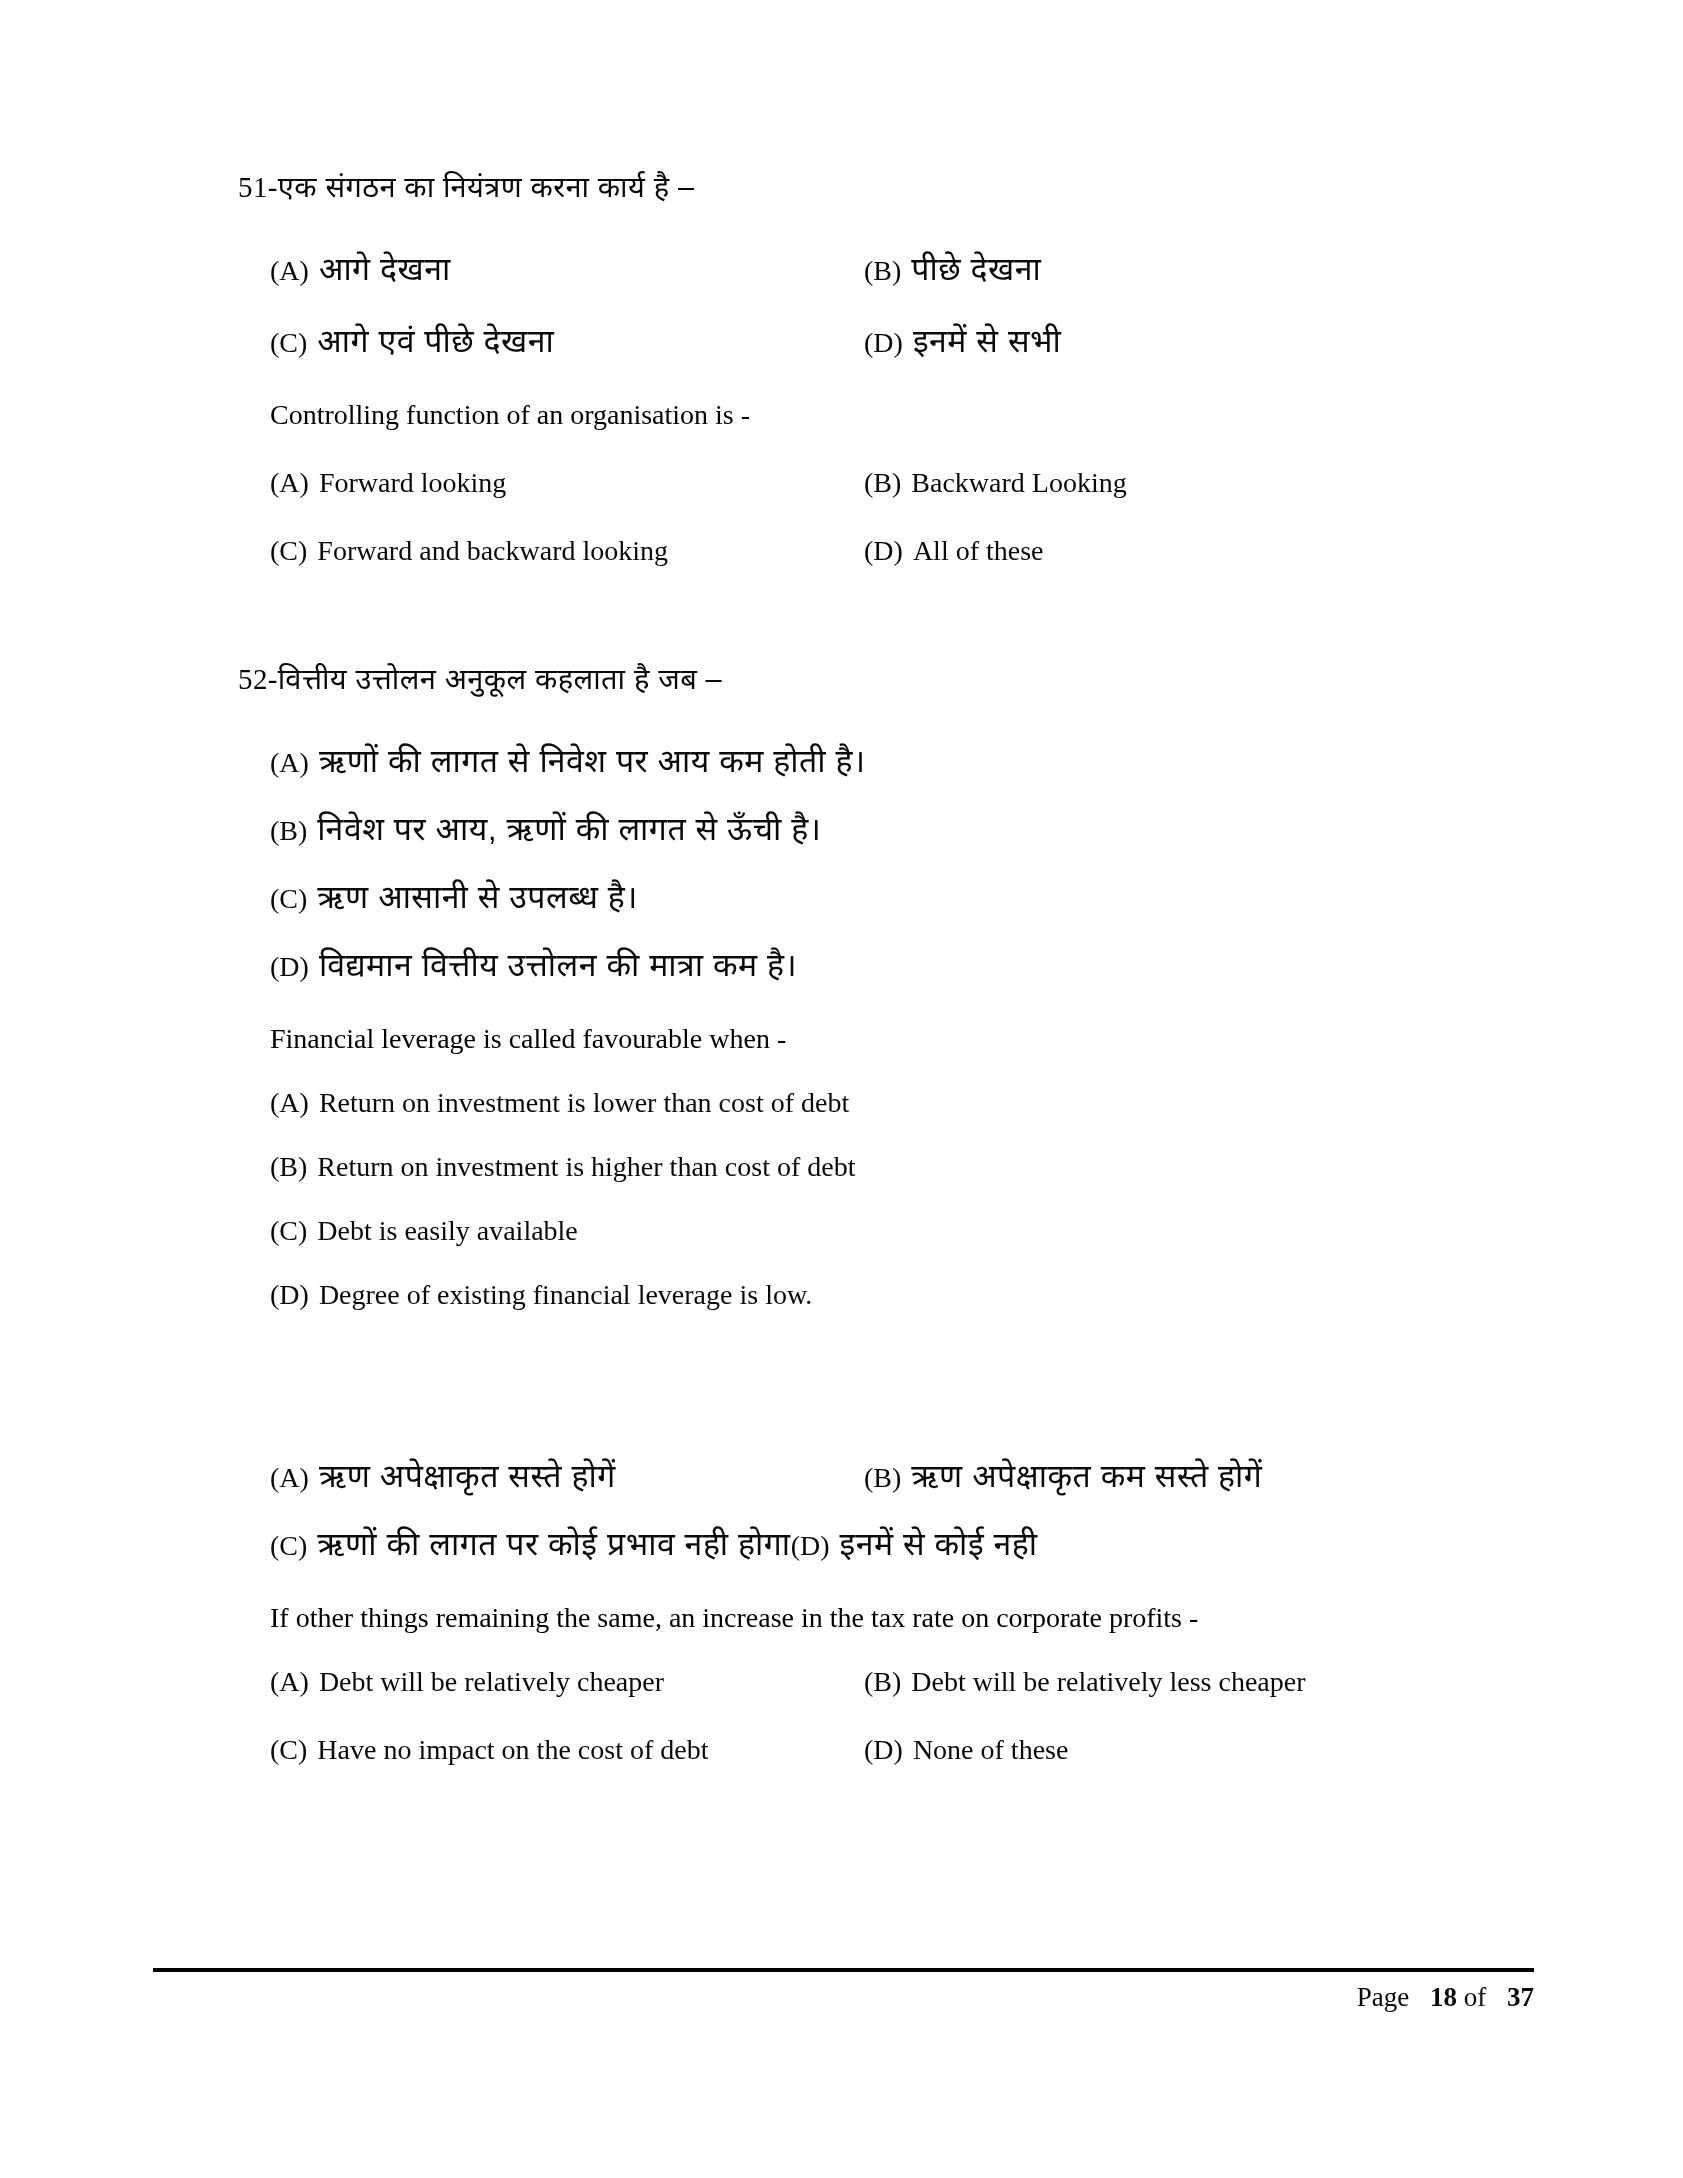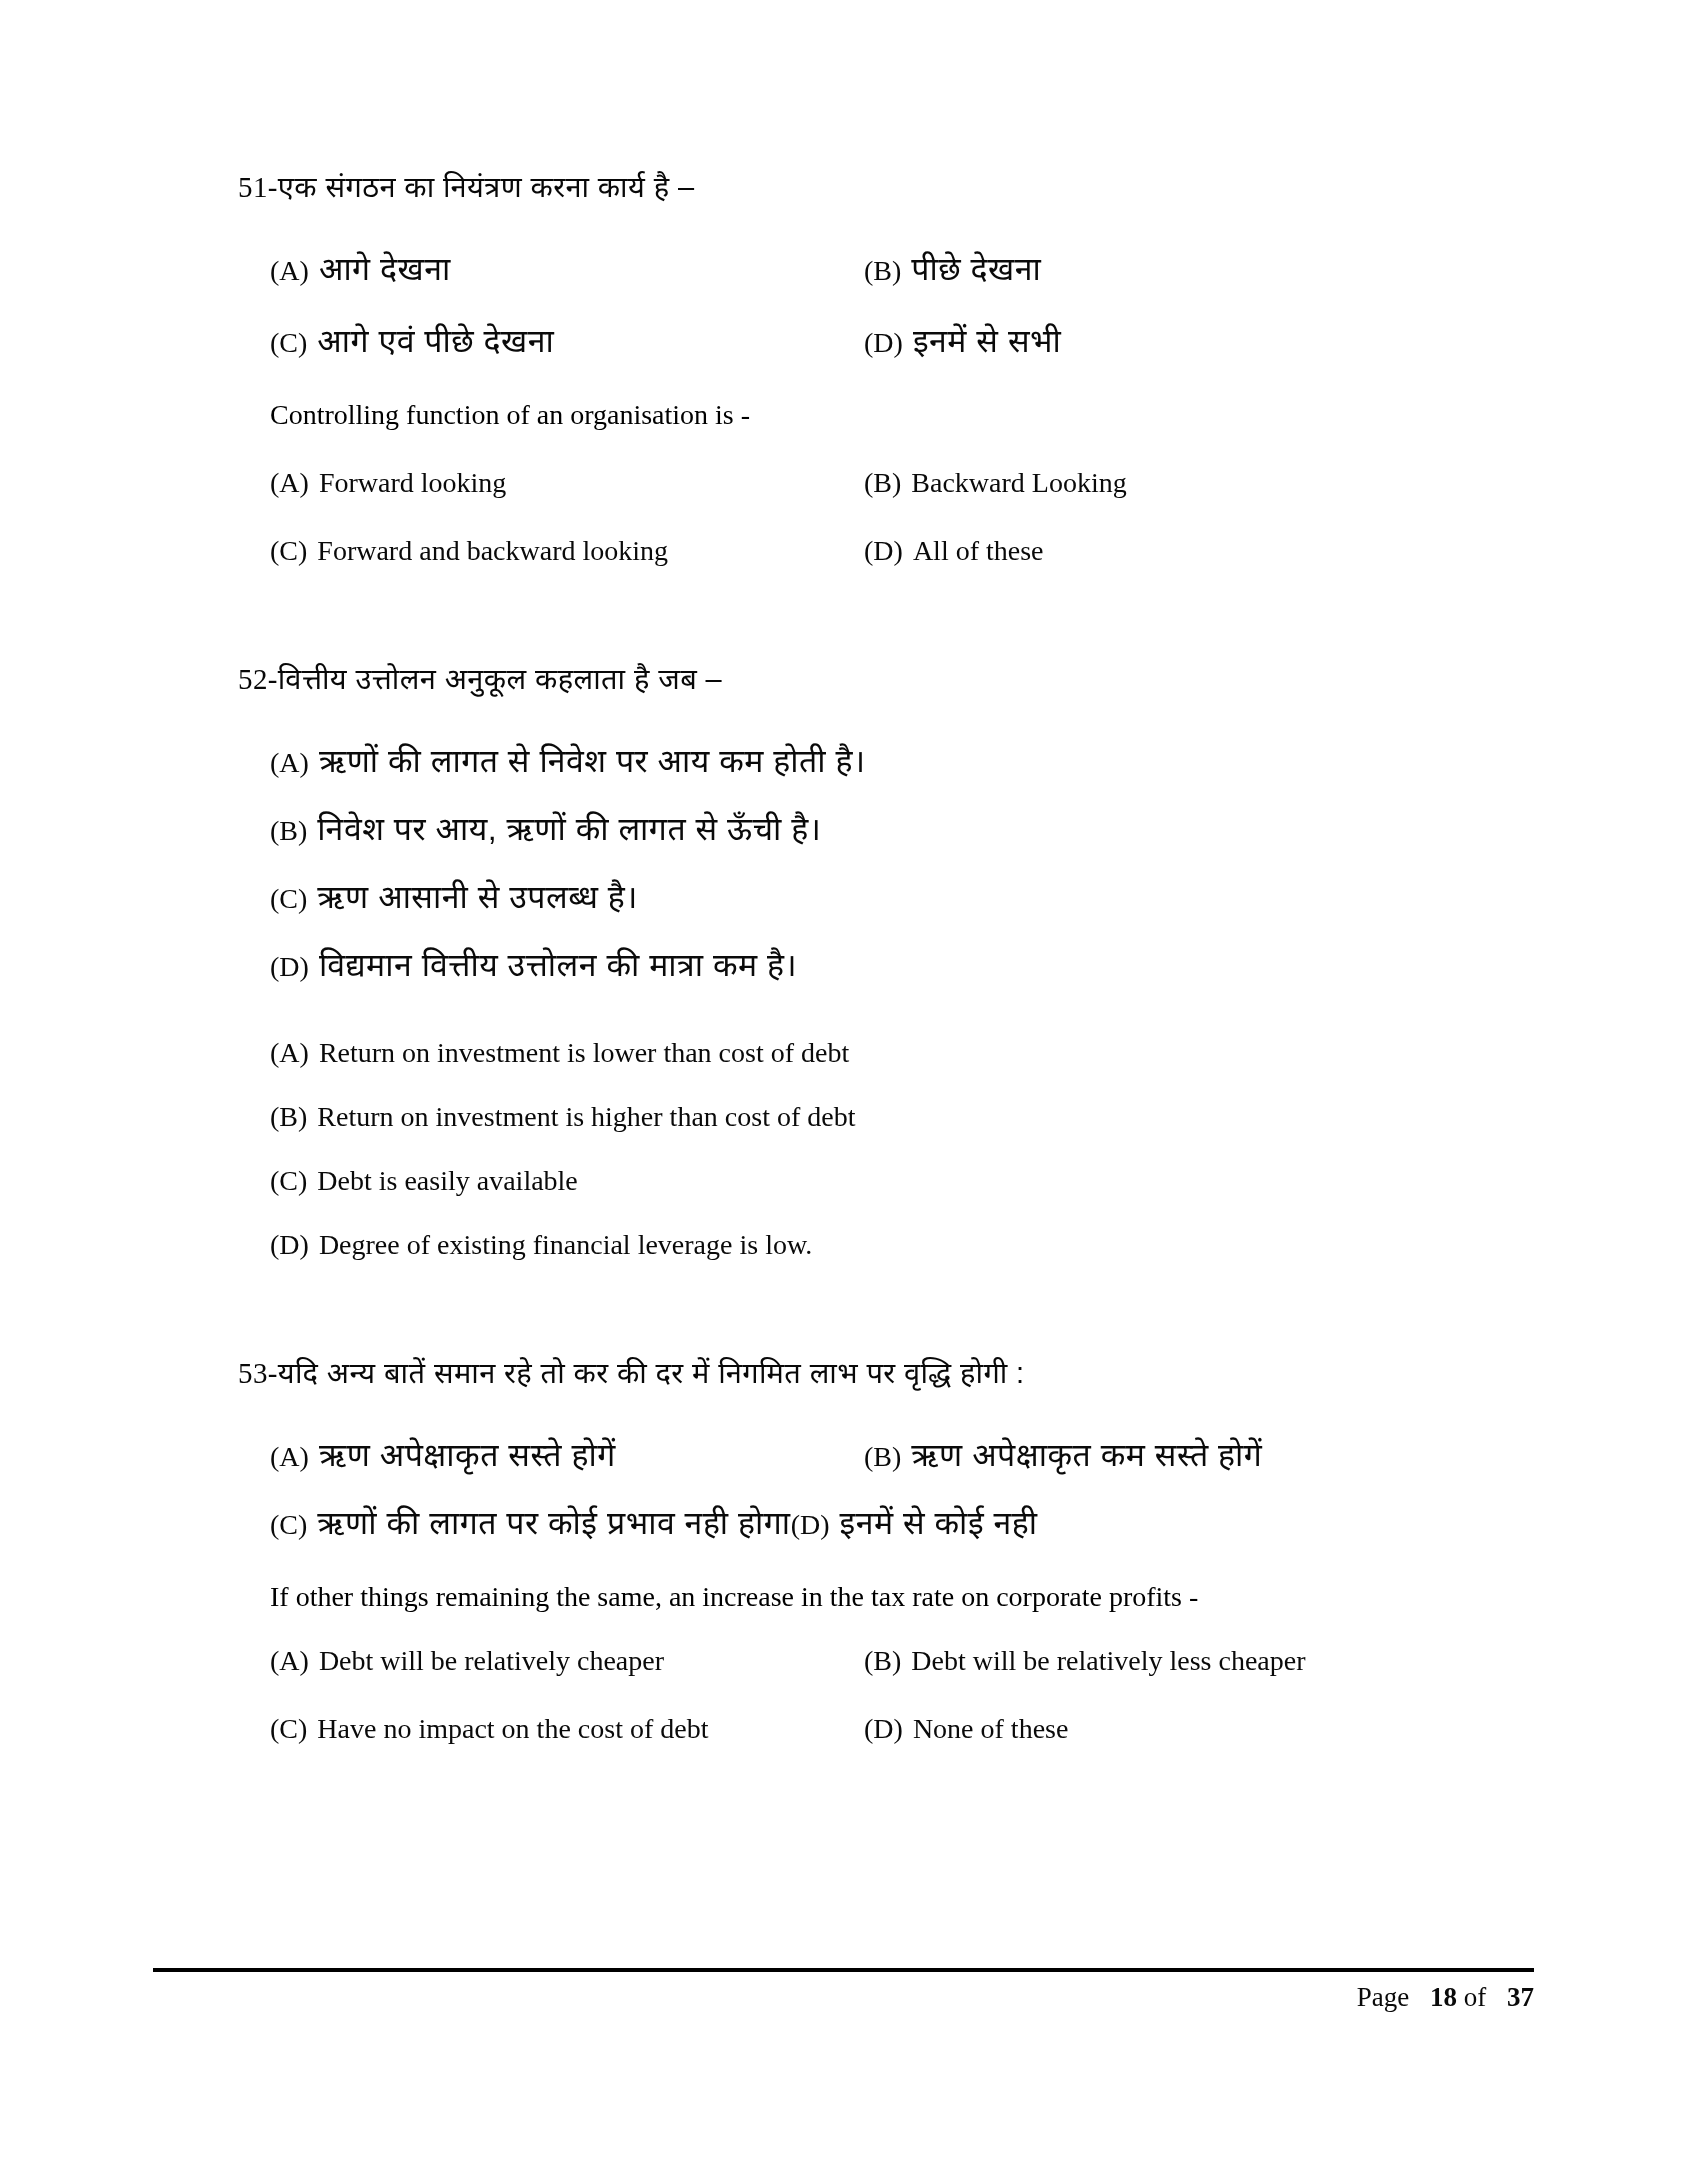--- a/index.html
+++ b/index.html
@@ -246,20 +246,21 @@
 
       <div class="opt-single line-hi">
         <div class="opt hi">
           <span class="lbl">(D)</span>
           <span class="txt">विद्यमान वित्तीय उत्तोलन की मात्रा कम है।</span>
         </div>
       </div>
 
       <div class="gap-26"></div>
 
+      <div class="q-stem-en line-en">Financial leverage is called favourable when -</div>
 
       <div class="gap-14"></div>
 
       <div class="opt-single line-en">
         <div class="opt en">
           <span class="lbl">(A)</span>
           <span class="txt">Return on investment is lower than cost of debt</span>
         </div>
       </div>
 
@@ -288,23 +289,20 @@
           <span class="lbl">(D)</span>
           <span class="txt">Degree of existing financial leverage is low.</span>
         </div>
       </div>
     </div>
 
     <div class="gap-90"></div>
 
     <div class="question-block">
 
-      <div class="q-stem-hi">
-        <span class="qnum">53-</span><span>यदि अन्य बातें समान रहे तो कर की दर में निगमित लाभ पर वृद्धि होगी :</span>
-      </div>
 
       <div class="gap-40"></div>
 
       <div class="opt-row line-hi">
         <div class="col left">
           <div class="opt hi">
             <span class="lbl">(A)</span>
             <span class="txt">ऋण अपेक्षाकृत सस्ते होगें</span>
           </div>
         </div>

